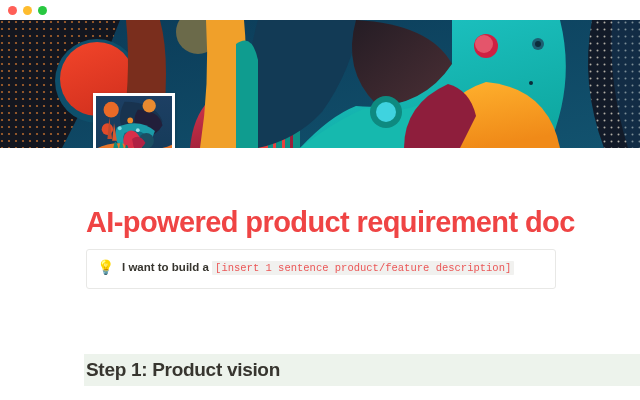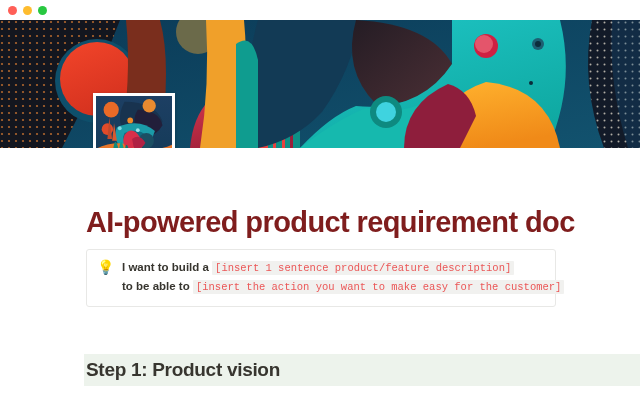--- a/index.html
+++ b/index.html
@@ -84,21 +84,21 @@
 
   .page-title {
     position: absolute;
     left: 86px;
     top: 57px;
     margin: 0;
     font-size: 29px;
     line-height: 34px;
     font-weight: bold;
     letter-spacing: -0.6px;
-    color: #7f1d1d;
+    color: #ef4444;
     font-family: "Liberation Sans", sans-serif;
     white-space: nowrap;
   }
 
   
   .callout {
     position: absolute;
     left: 86px;
     top: 101px;
     width: 470px;
@@ -313,24 +313,20 @@
 
     <h1 class="page-title">AI-powered product requirement doc</h1>
 
     <div class="callout">
       <span class="callout-emoji">💡</span>
       <div class="callout-body">
         <div class="line">
           <span>I want to build a</span>
           <code class="tpl">[insert 1 sentence product/feature description]</code>
         </div>
-        <div class="line">
-          <span>to be able to</span>
-          <code class="tpl">[insert the action you want to make easy for the customer]</code>
-        </div>
       </div>
     </div>
 
     <div class="step-heading">
       <h2>Step 1: Product vision</h2>
     </div>
 
   </div>
 </div>
 

